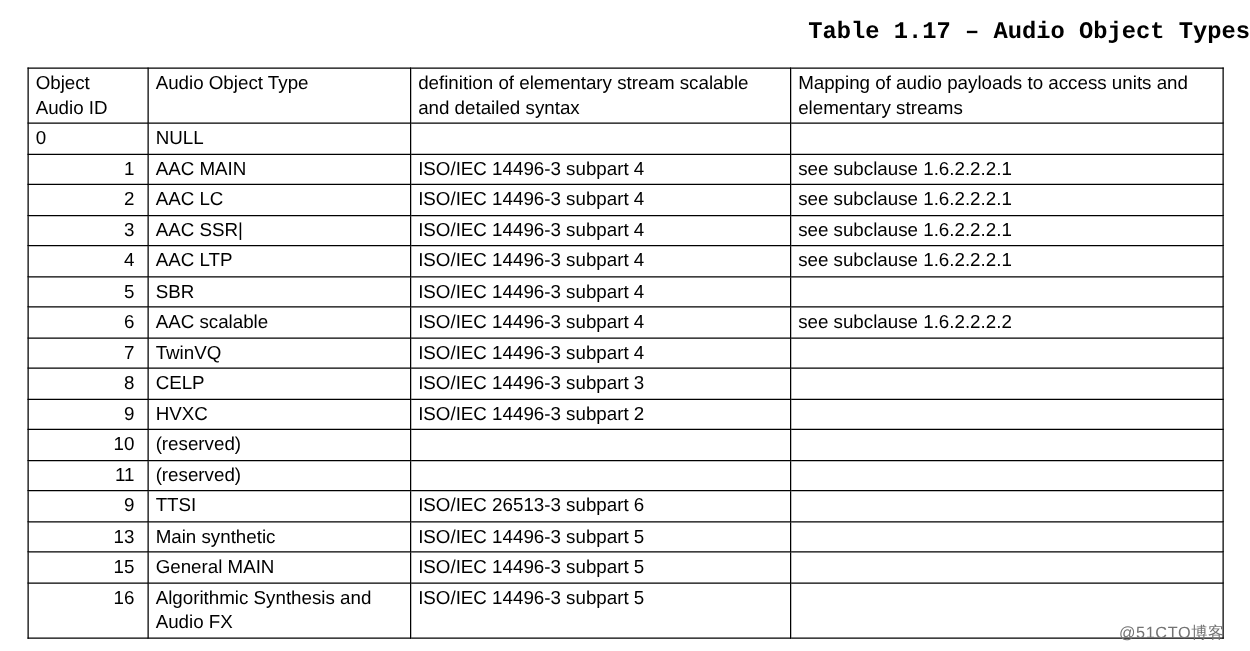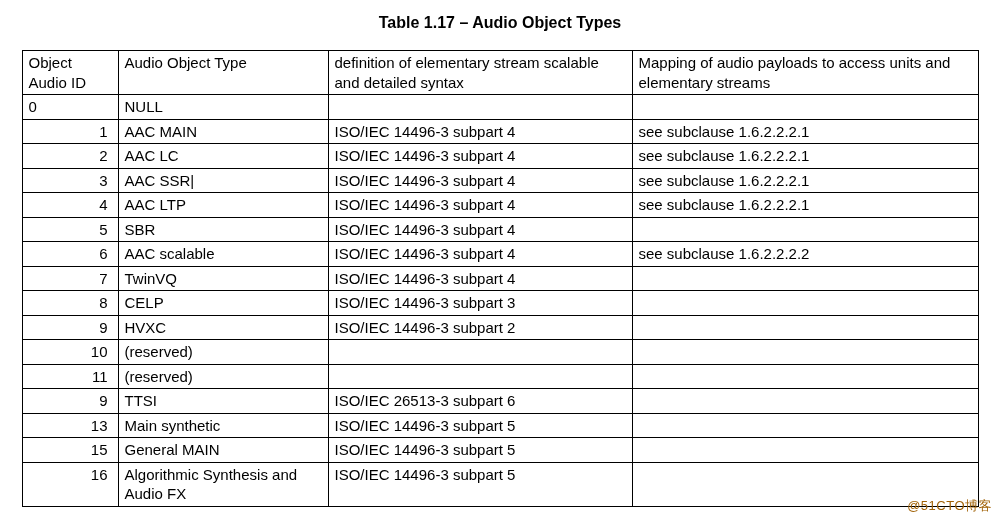--- a/index.html
+++ b/index.html
@@ -5,24 +5,25 @@
     * { margin: 0; padding: 0; box-sizing: border-box; }
     body {
       font-family: Arial, Helvetica, sans-serif;
       background: #fff;
       width: 1000px;
       height: 521px;
       overflow: hidden;
       position: relative;
     }
     .title {
-      text-align: center;
+      text-align: right;
       font-weight: bold;
-      font-size: 16px;
+      font-size: 19px;
       padding: 14px 0 18px 0;
+      font-family: Liberation Mono, monospace;
     }
     table {
       border-collapse: collapse;
       width: 956px;
       margin: 0 auto;
       table-layout: fixed;
       font-size: 15px;
     }
     th, td {
       border: 1px solid #000;
@@ -33,23 +34,23 @@
       font-weight: normal;
     }
     col.c-id { width: 96px; }
     col.c-type { width: 210px; }
     col.c-def { width: 304px; }
     col.c-map { width: 346px; }
     .id-cell { text-align: right; padding-right: 10px; }
     .id-cell-left { text-align: left; padding-left: 6px; }
     .watermark {
       position: absolute;
-      right: 8px;
+      right: 20px;
       bottom: 6px;
-      color: #a16207;
+      color: #737373;
       font-size: 13px;
       font-family: Arial, sans-serif;
       letter-spacing: 0.5px;
     }
   </style>
 </head>
 <body>
 
 <div class="title">Table 1.17 – Audio Object Types</div>
 

